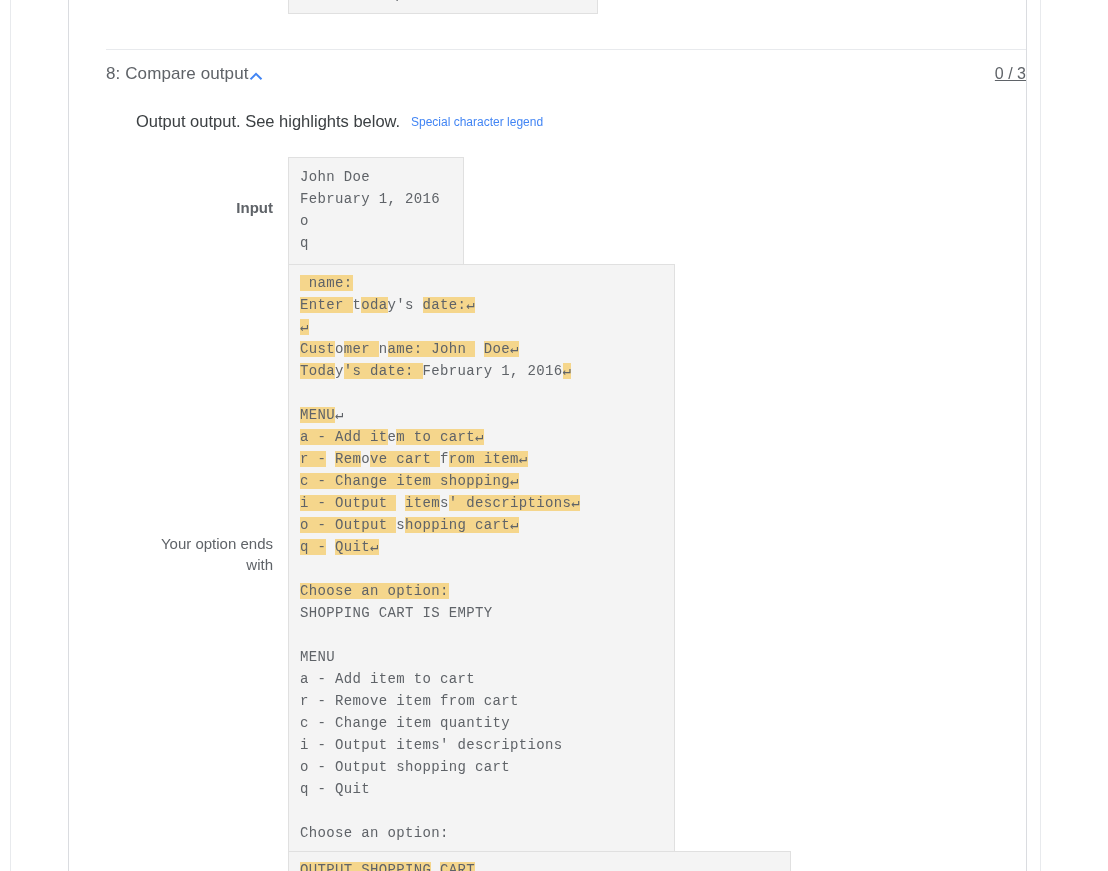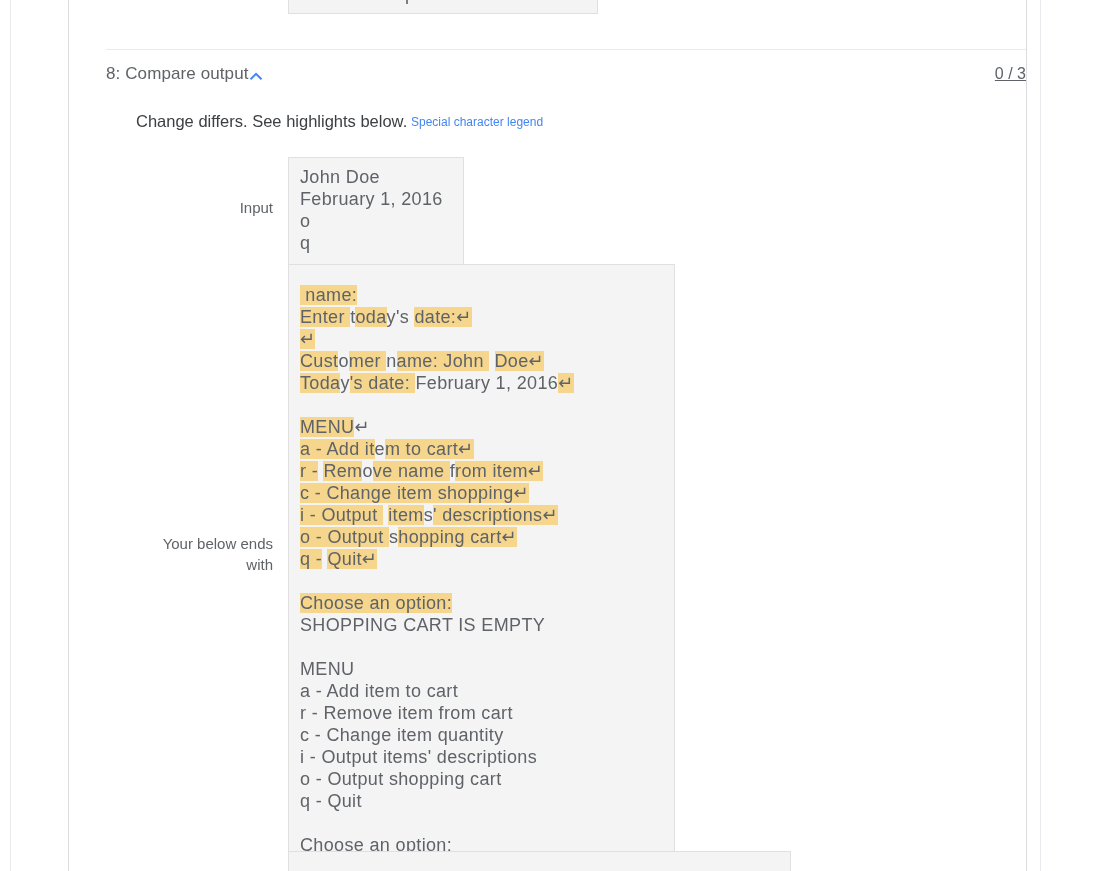--- a/index.html
+++ b/index.html
@@ -55,42 +55,42 @@
   .legend-link{
     position:absolute;left:275px;top:3px;font-size:12px;color:#4285f4;
     text-decoration:none;white-space:nowrap;cursor:pointer;
   }
 
   
   .rowlabel{
     position:absolute;width:140px;text-align:right;
     font-size:15px;color:#5f6368;line-height:21px;
   }
-  .rowlabel.input-label{left:64px;top:197px;}
+  .rowlabel.input-label{left:64px;top:197px;font-weight:bold;}
   .rowlabel.output-label{left:64px;top:533px;}
 
   
   .codebox{
     position:absolute;background:#f4f4f4;border:1px solid #e0e0e0;
     box-sizing:border-box;
   }
   .codebox.input{left:219px;top:157px;width:176px;padding:8px 11px 10px 11px;}
   .codebox.output{left:219px;top:264px;width:387px;padding:7px 0 12px 0;}
   .codebox.bottom{left:219px;top:851px;width:503px;padding:7px 0 12px 0;}
 
   pre.code{
-    margin:0;font-family:Liberation Sans, sans-serif;
-    font-size:18px;line-height:22px;color:#5f6368;
+    margin:0;font-family:Liberation Mono, monospace;
+    font-size:14px;line-height:22px;color:#5f6368;
     white-space:pre;letter-spacing:.35px;
   }
 
   mark{background:#f5d68c;color:#5f6368;padding:0;border-radius:0;}
 
   .codebox.output pre.code,
-  .codebox.bottom pre.code{padding-left:11px;padding-right:11px;margin-top:12px;}
+  .codebox.bottom pre.code{padding-left:11px;padding-right:11px;}
 </style>
 </head>
 <body>
 
 <div class="page">
 
   <div class="rule r1"></div>
   <div class="rule r2"></div>
   <div class="rule r3"></div>
   <div class="rule r4"></div>
@@ -107,43 +107,43 @@
       <div class="sec-title">8: Compare output</div>
       <div class="chev">
         <svg width="18" height="18" viewBox="0 0 18 18" aria-hidden="true">
           <path d="M4.2 11.6 L9 6.8 L13.8 11.6" fill="none" stroke="#4285f4" stroke-width="2" stroke-linecap="square"></path>
         </svg>
       </div>
       <div class="sec-score">0 / 3</div>
     </div>
 
     <div class="status-row">
-      <div class="status-text">Change differs. See highlights below.</div>
+      <div class="status-text">Output output. See highlights below.</div>
       <a class="legend-link" href="#">Special character legend</a>
     </div>
 
     <div class="rowlabel input-label">Input</div>
     <div class="codebox input">
       <pre class="code">John Doe
 February 1, 2016
 o
 q</pre>
     </div>
 
-    <div class="rowlabel output-label">Your below ends with</div>
+    <div class="rowlabel output-label">Your option ends with</div>
     <div class="codebox output">
       <pre class="code" id="outputText"><mark> name:</mark>
 <mark>Enter </mark>t<mark>oda</mark>y's <mark>date:↵</mark>
 <mark>↵</mark>
 <mark>Cust</mark>o<mark>mer </mark>n<mark>ame: John </mark> <mark>Doe↵</mark>
 <mark>Toda</mark>y<mark>'s </mark><mark>date: </mark>February 1, 2016<mark>↵</mark>
 
 <mark>MENU</mark>↵
 <mark>a - Add it</mark>e<mark>m to cart↵</mark>
-<mark>r -</mark> <mark>Rem</mark>o<mark>ve name </mark>f<mark>rom item↵</mark>
+<mark>r -</mark> <mark>Rem</mark>o<mark>ve cart </mark>f<mark>rom item↵</mark>
 <mark>c - Change item shopping↵</mark>
 <mark>i - Output </mark> <mark>item</mark>s<mark>' descriptions↵</mark>
 <mark>o - Output </mark>s<mark>hopping cart↵</mark>
 <mark>q -</mark> <mark>Quit↵</mark>
 
 <mark>Choose an option:</mark>
 SHOPPING CART IS EMPTY
 
 MENU
 a - Add item to cart

